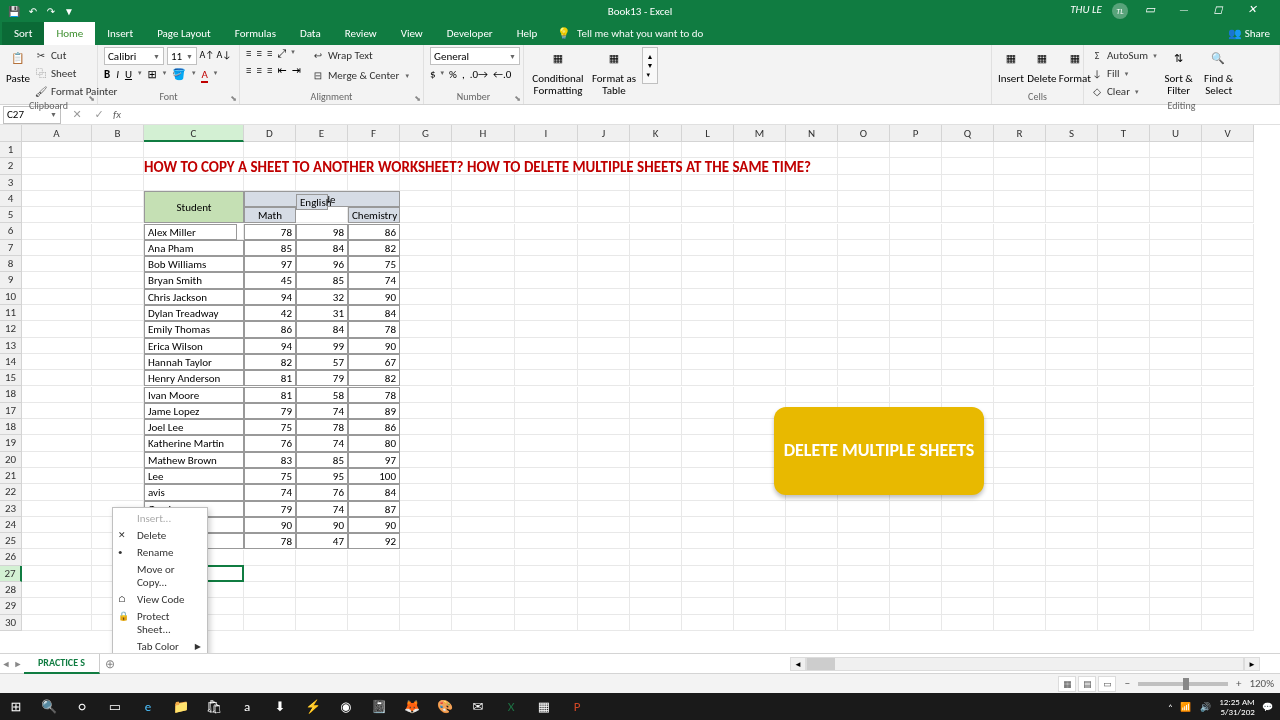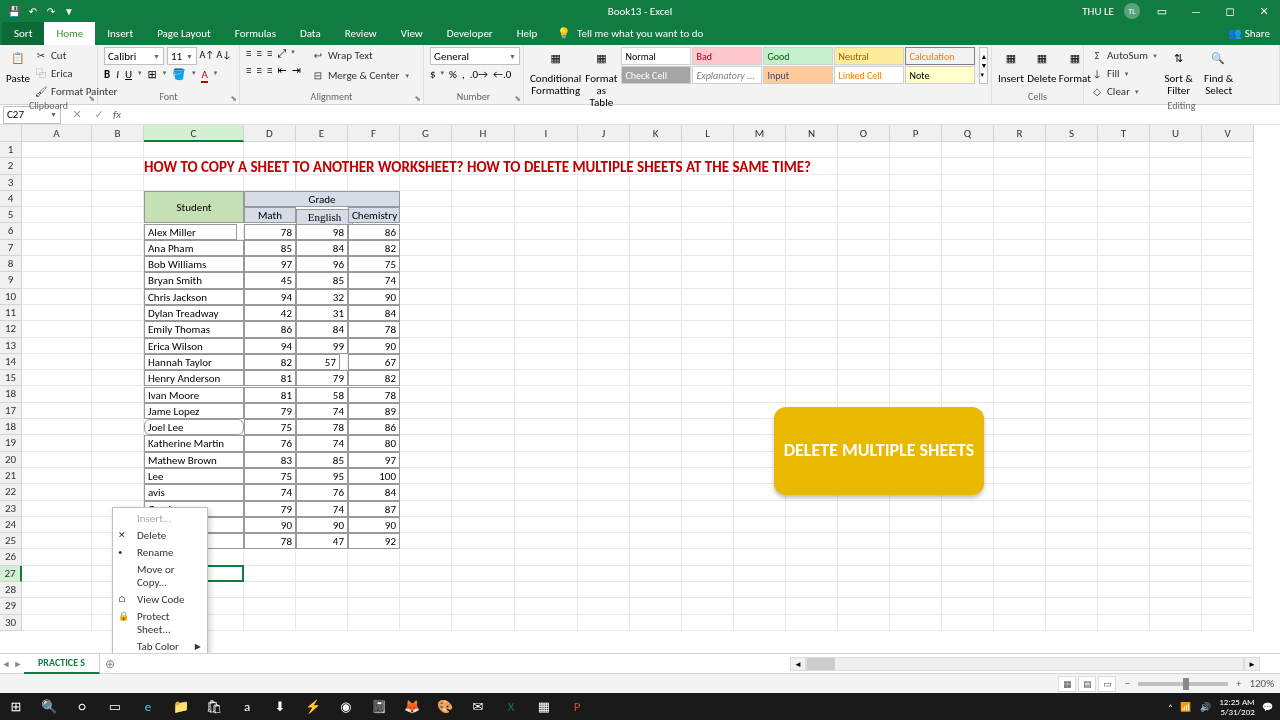--- a/index.html
+++ b/index.html
@@ -1,21 +1,21 @@
 <!DOCTYPE html>
 <html><head>
 <meta charset="utf-8">
 <style>
 *{margin:0;padding:0;box-sizing:border-box;font-family:'Segoe UI',Calibri,sans-serif;}
 body{width:1280px;height:720px;overflow:hidden;background:#fff;user-select:none;}
 .titlebar{height:22px;background:#107c41;color:#fff;display:flex;align-items:center;font-size:11px;position:relative;}
 .qat{display:flex;gap:4px;padding:0 8px;align-items:center;}
 .qat .ic{width:14px;height:14px;display:flex;align-items:center;justify-content:center;font-size:10px;color:#fff;}
 .title-center{position:absolute;left:50%;transform:translateX(-50%);font-size:11px;}
-.title-right{position:absolute;right:4px;display:flex;align-items:center;gap:10px;}
+.title-right{position:absolute;right:16px;display:flex;gap:10px;font-style:italic;}
 .title-right .user-circle{width:16px;height:16px;border-radius:50%;background:rgba(255,255,255,.3);font-size:8px;display:flex;align-items:center;justify-content:center;}
 .title-right .winctl{width:24px;text-align:center;font-size:11px;}
 .ribbon-tabs{height:23px;background:#107c41;display:flex;align-items:center;color:#fff;font-size:11px;padding-left:2px;}
 .ribbon-tab{padding:0 12px;height:23px;display:flex;align-items:center;cursor:pointer;}
 .ribbon-tab.active{background:#fff;color:#3d8f2e;}
 .ribbon-tab.file{background:#0b6a36;}
 .tellme{display:flex;align-items:center;gap:6px;margin-left:8px;opacity:.95;}
 .share{position:absolute;right:10px;color:#fff;font-size:11px;display:flex;align-items:center;gap:3px;}
 .ribbon{height:60px;background:#f3f3f3;border-bottom:1px solid #d4d4d4;display:flex;font-size:11px;position:relative;}
 .ribgroup{border-right:1px solid #e0e0e0;padding:2px 6px 0 6px;display:flex;flex-direction:column;justify-content:space-between;position:relative;}
@@ -144,21 +144,21 @@
         <div class="bigicon">📋</div>
         <span>Paste</span>
       </div>
       <div class="cols">
         <div class="smallbtn">
             <span class="smallicon">✂</span>
             <span>Cut</span>
           </div>
         <div class="smallbtn">
             <span class="smallicon">⿻</span>
-            <span>Erica</span>
+            <span>Sheet</span>
           </div>
         <div class="smallbtn">
             <span class="smallicon">🖌</span>
             <span>Format Painter</span>
           </div>
       </div>
     </div>
     <div class="lbl">Clipboard</div>
     <div class="dlauncher">⬊</div>
   </div>
@@ -250,32 +250,20 @@
   <div class="ribgroup" style="width:468px;">
     <div class="body">
       <div class="bigbtn" style="width:56px;">
           <div class="bigicon">▦</div>
           <span>Conditional Formatting</span>
         </div>
       <div class="bigbtn" style="width:48px;">
           <div class="bigicon">▦</div>
           <span>Format as Table</span>
         </div>
-      <div class="stylesgrid">
-        <div class="stylecell s-normal">Normal</div>
-        <div class="stylecell s-bad">Bad</div>
-        <div class="stylecell s-good">Good</div>
-        <div class="stylecell s-neutral">Neutral</div>
-        <div class="stylecell s-calc">Calculation</div>
-        <div class="stylecell s-check">Check Cell</div>
-        <div class="stylecell s-expl">Explanatory ...</div>
-        <div class="stylecell s-input">Input</div>
-        <div class="stylecell s-linked">Linked Cell</div>
-        <div class="stylecell s-note">Note</div>
-      </div>
       <div class="stylesmore">▲<br>▼<br>▾</div>
     </div>
   </div>
 
   <div class="ribgroup" style="width:92px;">
     <div class="body">
       <div class="bigbtn" style="width:28px;">
           <div class="bigicon">▦</div>
           <span>Insert</span>
         </div>
@@ -1115,21 +1103,21 @@
         <div class="cell" style="width: 52px;"></div>
         <div class="cell" style="width: 52px;"></div>
       </div>
 
     <div class="title-cell" style="left:122px;top:16.3px;font-size:15px;">HOW TO COPY A SHEET TO ANOTHER WORKSHEET? HOW TO DELETE MULTIPLE SHEETS AT THE SAME TIME?</div>
 
     <div id="datatable">
         <div class="tblcell studhdr" style="left: 122px; top: 48.9px; width: 100px; height: 32.6px; line-height: 31.6px;">Student</div>
         <div class="tblcell gradehdr" style="left: 222px; top: 48.9px; width: 156px; height: 16.3px; line-height: 15.3px;">Grade</div>
         <div class="tblcell gradehdr" style="left: 222px; top: 65.2px; width: 52px; height: 16.3px; line-height: 15.3px;">Math</div>
-        <div class="tblcell gradehdr" style="left: 274px; top: 67px; width: 57px; height: 16.3px; line-height: 15.3px; font-family: Liberation Serif, serif;">English</div>
+        <div class="tblcell gradehdr" style="left: 274px; top: 52px; width: 32px; height: 16.3px; line-height: 15.3px;">English</div>
         <div class="tblcell gradehdr" style="left: 326px; top: 65.2px; width: 52px; height: 16.3px; line-height: 15.3px;">Chemistry</div>
         <div class="tblcell " style="left: 122px; top: 81.5px; width: 93px; height: 16.3px; line-height: 15.3px;">Alex Miller</div>
         <div class="tblcell num" style="left: 222px; top: 81.5px; width: 52px; height: 16.3px; line-height: 15.3px;">78</div>
         <div class="tblcell num" style="left: 274px; top: 81.5px; width: 52px; height: 16.3px; line-height: 15.3px;">98</div>
         <div class="tblcell num" style="left: 326px; top: 81.5px; width: 52px; height: 16.3px; line-height: 15.3px;">86</div>
         <div class="tblcell " style="left: 122px; top: 97.8px; width: 100px; height: 16.3px; line-height: 15.3px;">Ana Pham</div>
         <div class="tblcell num" style="left: 222px; top: 97.8px; width: 52px; height: 16.3px; line-height: 15.3px;">85</div>
         <div class="tblcell num" style="left: 274px; top: 97.8px; width: 52px; height: 16.3px; line-height: 15.3px;">84</div>
         <div class="tblcell num" style="left: 326px; top: 97.8px; width: 52px; height: 16.3px; line-height: 15.3px;">82</div>
         <div class="tblcell " style="left: 122px; top: 114.1px; width: 100px; height: 16.3px; line-height: 15.3px;">Bob Williams</div>
@@ -1151,35 +1139,35 @@
         <div class="tblcell " style="left: 122px; top: 179.3px; width: 100px; height: 16.3px; line-height: 15.3px;">Emily Thomas</div>
         <div class="tblcell num" style="left: 222px; top: 179.3px; width: 52px; height: 16.3px; line-height: 15.3px;">86</div>
         <div class="tblcell num" style="left: 274px; top: 179.3px; width: 52px; height: 16.3px; line-height: 15.3px;">84</div>
         <div class="tblcell num" style="left: 326px; top: 179.3px; width: 52px; height: 16.3px; line-height: 15.3px;">78</div>
         <div class="tblcell " style="left: 122px; top: 195.6px; width: 100px; height: 16.3px; line-height: 15.3px;">Erica Wilson</div>
         <div class="tblcell num" style="left: 222px; top: 195.6px; width: 52px; height: 16.3px; line-height: 15.3px;">94</div>
         <div class="tblcell num" style="left: 274px; top: 195.6px; width: 52px; height: 16.3px; line-height: 15.3px;">99</div>
         <div class="tblcell num" style="left: 326px; top: 195.6px; width: 52px; height: 16.3px; line-height: 15.3px;">90</div>
         <div class="tblcell " style="left: 122px; top: 211.9px; width: 100px; height: 16.3px; line-height: 15.3px;">Hannah Taylor</div>
         <div class="tblcell num" style="left: 222px; top: 211.9px; width: 52px; height: 16.3px; line-height: 15.3px;">82</div>
-        <div class="tblcell num" style="left: 274px; top: 211.9px; width: 44px; height: 16.3px; line-height: 15.3px;">57</div>
+        <div class="tblcell num" style="left: 274px; top: 211.9px; width: 52px; height: 16.3px; line-height: 15.3px;">57</div>
         <div class="tblcell num" style="left: 326px; top: 211.9px; width: 52px; height: 16.3px; line-height: 15.3px;">67</div>
         <div class="tblcell " style="left: 122px; top: 228.2px; width: 100px; height: 16.3px; line-height: 15.3px;">Henry Anderson</div>
         <div class="tblcell num" style="left: 222px; top: 228.2px; width: 52px; height: 16.3px; line-height: 15.3px;">81</div>
         <div class="tblcell num" style="left: 274px; top: 228.2px; width: 52px; height: 16.3px; line-height: 15.3px;">79</div>
         <div class="tblcell num" style="left: 326px; top: 228.2px; width: 52px; height: 16.3px; line-height: 15.3px;">82</div>
         <div class="tblcell " style="left: 122px; top: 244.5px; width: 100px; height: 16.3px; line-height: 15.3px;">Ivan Moore</div>
         <div class="tblcell num" style="left: 222px; top: 244.5px; width: 52px; height: 16.3px; line-height: 15.3px;">81</div>
         <div class="tblcell num" style="left: 274px; top: 244.5px; width: 52px; height: 16.3px; line-height: 15.3px;">58</div>
         <div class="tblcell num" style="left: 326px; top: 244.5px; width: 52px; height: 16.3px; line-height: 15.3px;">78</div>
         <div class="tblcell " style="left: 122px; top: 260.8px; width: 100px; height: 16.3px; line-height: 15.3px;">Jame Lopez</div>
         <div class="tblcell num" style="left: 222px; top: 260.8px; width: 52px; height: 16.3px; line-height: 15.3px;">79</div>
         <div class="tblcell num" style="left: 274px; top: 260.8px; width: 52px; height: 16.3px; line-height: 15.3px;">74</div>
         <div class="tblcell num" style="left: 326px; top: 260.8px; width: 52px; height: 16.3px; line-height: 15.3px;">89</div>
-        <div class="tblcell " style="left: 122px; top: 277.1px; width: 100px; height: 16.3px; line-height: 15.3px; border-radius: 6px;">Joel Lee</div>
+        <div class="tblcell " style="left: 122px; top: 277.1px; width: 100px; height: 16.3px; line-height: 15.3px;">Joel Lee</div>
         <div class="tblcell num" style="left: 222px; top: 277.1px; width: 52px; height: 16.3px; line-height: 15.3px;">75</div>
         <div class="tblcell num" style="left: 274px; top: 277.1px; width: 52px; height: 16.3px; line-height: 15.3px;">78</div>
         <div class="tblcell num" style="left: 326px; top: 277.1px; width: 52px; height: 16.3px; line-height: 15.3px;">86</div>
         <div class="tblcell " style="left: 122px; top: 293.4px; width: 100px; height: 16.3px; line-height: 15.3px;">Katherine Martin</div>
         <div class="tblcell num" style="left: 222px; top: 293.4px; width: 52px; height: 16.3px; line-height: 15.3px;">76</div>
         <div class="tblcell num" style="left: 274px; top: 293.4px; width: 52px; height: 16.3px; line-height: 15.3px;">74</div>
         <div class="tblcell num" style="left: 326px; top: 293.4px; width: 52px; height: 16.3px; line-height: 15.3px;">80</div>
         <div class="tblcell " style="left: 122px; top: 309.7px; width: 100px; height: 16.3px; line-height: 15.3px;">Mathew Brown</div>
         <div class="tblcell num" style="left: 222px; top: 309.7px; width: 52px; height: 16.3px; line-height: 15.3px;">83</div>
         <div class="tblcell num" style="left: 274px; top: 309.7px; width: 52px; height: 16.3px; line-height: 15.3px;">85</div>

